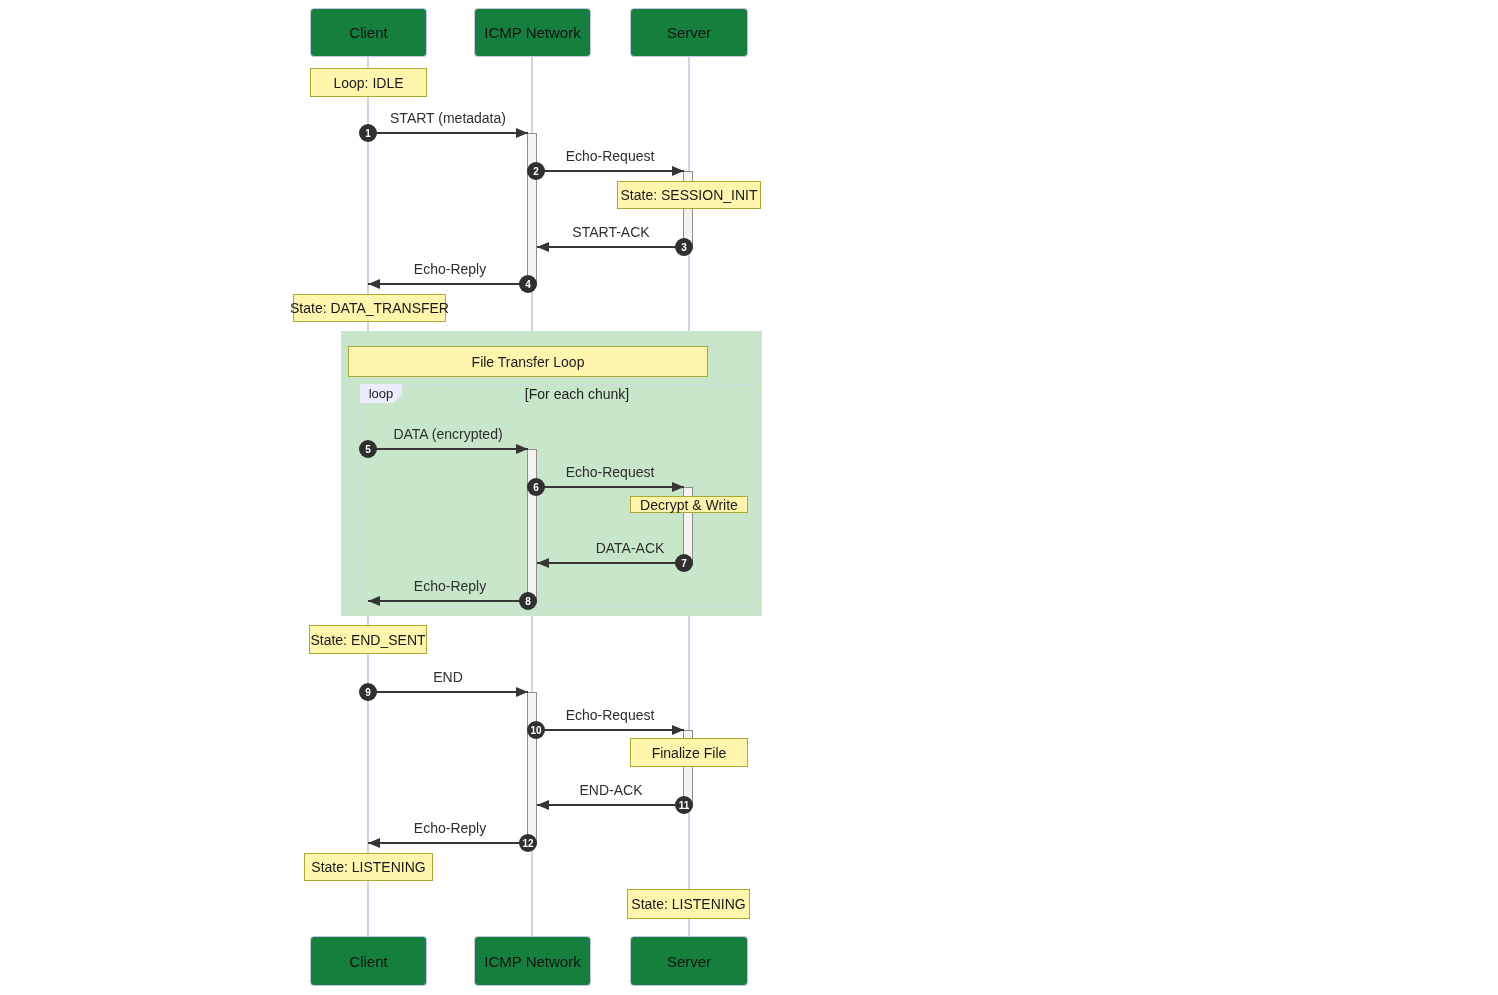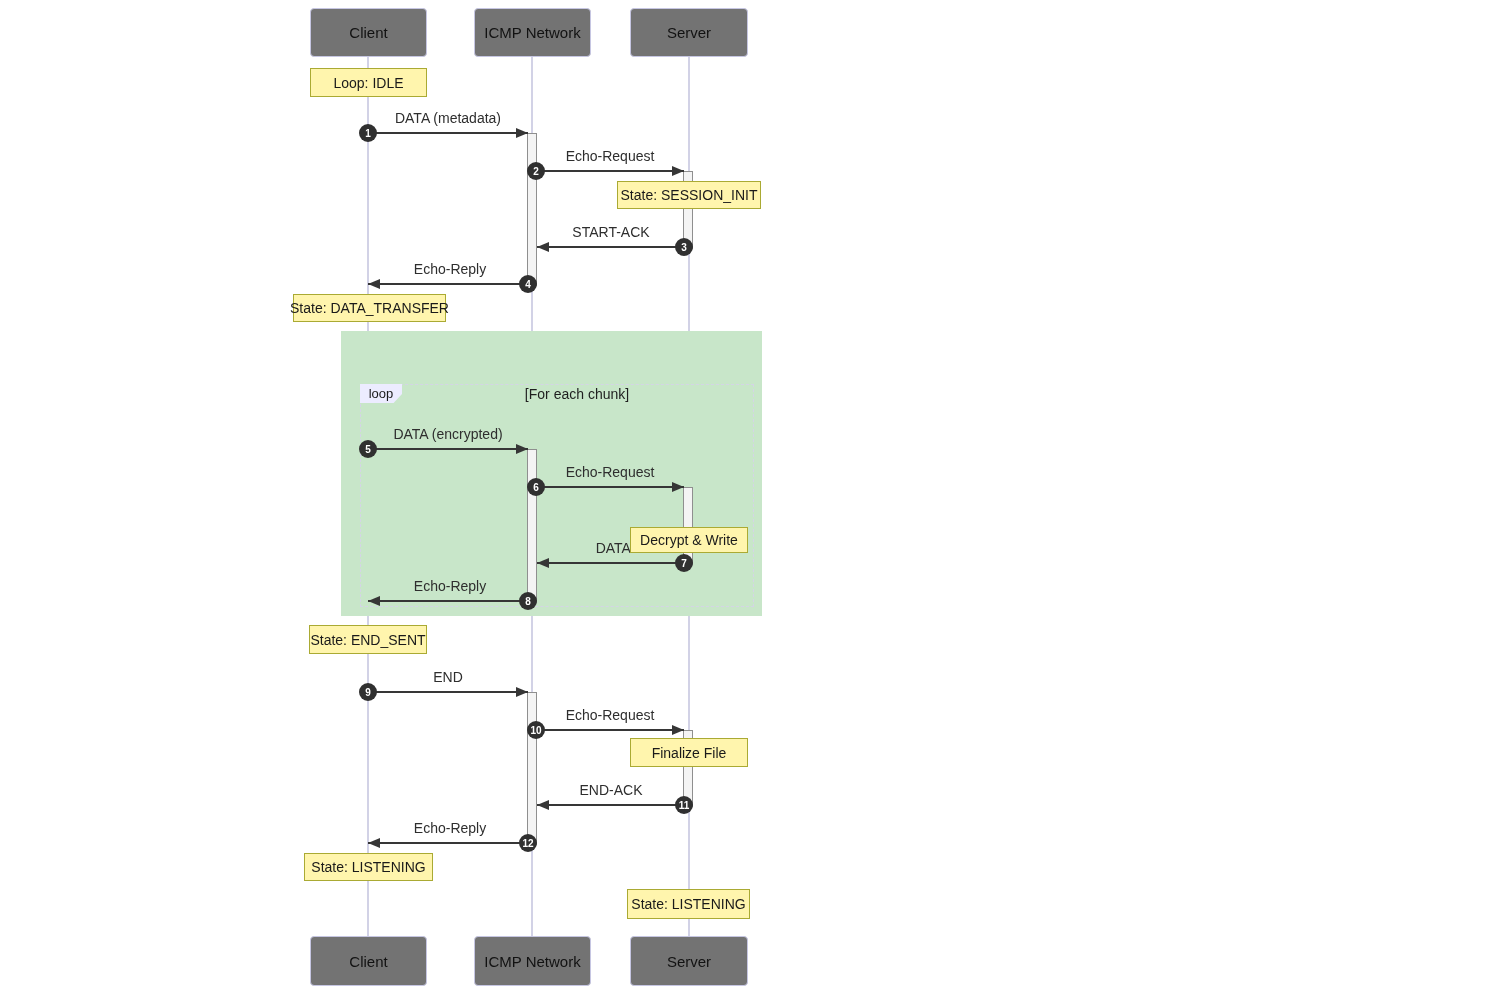--- a/index.html
+++ b/index.html
@@ -1,21 +1,21 @@
 <!DOCTYPE html>
 <html><head>
 <meta charset="utf-8">
 <style>
   html,body{margin:0;padding:0;background:#ffffff;}
   .canvas{
     position:relative;width:1498px;height:995px;background:#ffffff;
     font-family:"Liberation Sans", sans-serif;color:#333;overflow:hidden;
   }
   .actor{
-    position:absolute;width:117px;height:49px;background:#737373;
+    position:absolute;width:117px;height:49px;background:#15803d;
     border:1px solid #c6c6e2;border-radius:4px;
     display:flex;align-items:center;justify-content:center;
     font-size:15px;color:#121212;box-sizing:border-box;
   }
   .lifeline{position:absolute;width:2px;background:#d2d2e6;}
   .greenrect{position:absolute;background:#c8e6c9;}
   .loopbox{position:absolute;border:1.5px dashed #d4d4e6;box-sizing:border-box;}
   .looplabel{
     position:absolute;background:#ECECFF;font-size:13px;color:#1a1a1a;
     display:flex;align-items:center;justify-content:center;
@@ -73,21 +73,21 @@
   <div class="loopcond" style="left:577px;top:386px;">[For each chunk]</div>
 
   <div class="activation" style="left:527px;top:133px;height:151px;"></div>
   <div class="activation" style="left:527px;top:449px;height:152px;"></div>
   <div class="activation" style="left:527px;top:692px;height:151px;"></div>
 
   <div class="activation" style="left:683px;top:171px;height:76px;"></div>
   <div class="activation" style="left:683px;top:487px;height:76px;"></div>
   <div class="activation" style="left:683px;top:730px;height:75px;"></div>
 
-  <div class="mlabel" style="left:448px;top:110px;">DATA (metadata)</div>
+  <div class="mlabel" style="left:448px;top:110px;">START (metadata)</div>
   <div class="mline" style="left:368px;top:132px;width:160px;"></div>
   <div class="ah-r" style="left:516px;top:128px;"></div>
   <div class="mnum" style="left:359px;top:124px;">1</div>
 
   <div class="mlabel" style="left:610px;top:148px;">Echo-Request</div>
   <div class="mline" style="left:537px;top:170px;width:147px;"></div>
   <div class="ah-r" style="left:672px;top:166px;"></div>
   <div class="mnum" style="left:527px;top:162px;">2</div>
 
   <div class="mlabel" style="left:611px;top:224px;">START-ACK</div>
@@ -136,21 +136,22 @@
   <div class="mnum" style="left:675px;top:796px;">11</div>
 
   <div class="mlabel" style="left:450px;top:820px;">Echo-Reply</div>
   <div class="mline" style="left:368px;top:842px;width:160px;"></div>
   <div class="ah-l" style="left:368px;top:838px;"></div>
   <div class="mnum" style="left:519px;top:834px;">12</div>
 
   <div class="note" style="left:310px;top:68px;width:117px;height:29px;">Loop: IDLE</div>
   <div class="note" style="left:617px;top:181px;width:144px;height:28px;">State: SESSION_INIT</div>
   <div class="note" style="left:293px;top:294px;width:153px;height:28px;">State: DATA_TRANSFER</div>
-  <div class="note" style="left:630px;top:496px;width:118px;height:26px;margin-top:31px;">Decrypt &amp; Write</div>
+  <div class="note" style="left:348px;top:346px;width:360px;height:31px;">File Transfer Loop</div>
+  <div class="note" style="left:630px;top:496px;width:118px;height:17px;">Decrypt &amp; Write</div>
   <div class="note" style="left:309px;top:625px;width:118px;height:29px;">State: END_SENT</div>
   <div class="note" style="left:630px;top:738px;width:118px;height:29px;">Finalize File</div>
   <div class="note" style="left:304px;top:853px;width:129px;height:28px;">State: LISTENING</div>
   <div class="note" style="left:627px;top:889px;width:123px;height:30px;">State: LISTENING</div>
 
   <div class="actor" style="left:310px;top:8px;">
     <span>Client</span>
   </div>
   <div class="actor" style="left:474px;top:8px;">
     <span>ICMP Network</span>

